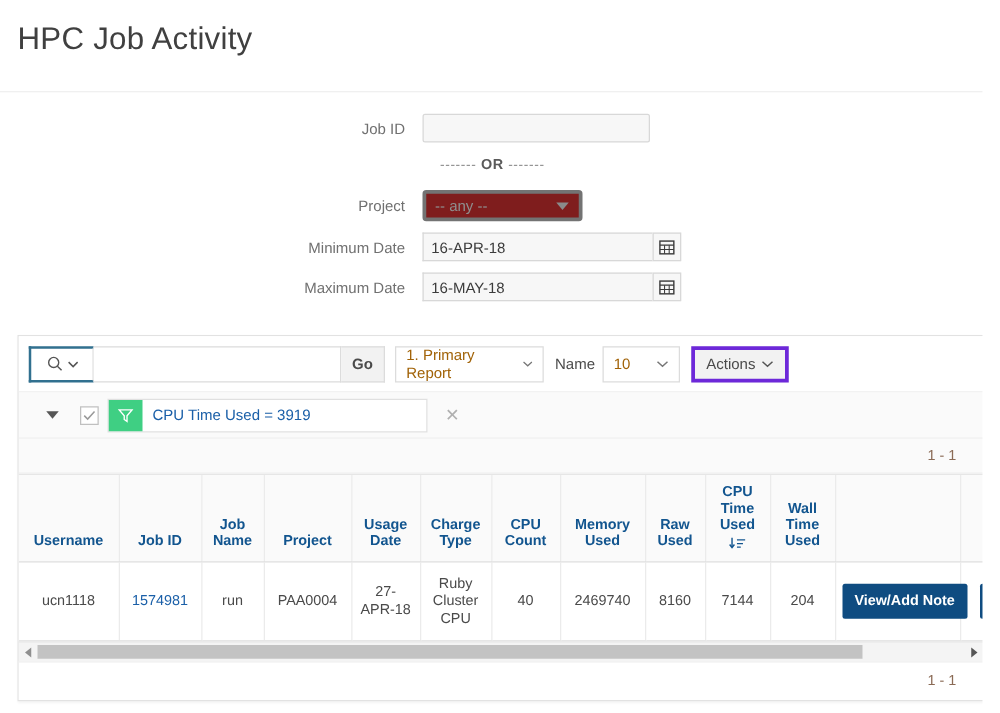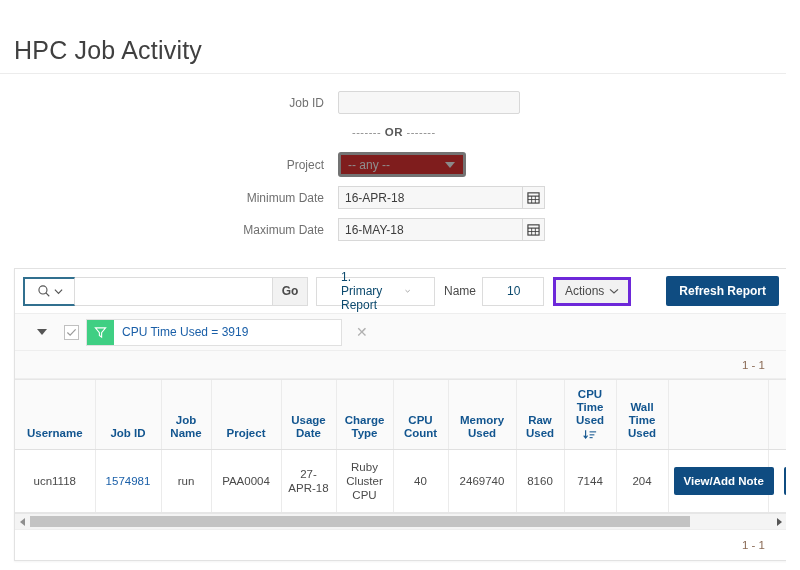--- a/index.html
+++ b/index.html
@@ -18,21 +18,21 @@
   .page {
     position: relative;
     width: 800px;
     height: 570px;
     background: #ffffff;
   }
   
   .page-header {
     height: 74px;
     box-sizing: border-box;
-    padding: 35px 0 0 14px;
+    padding: 16px 0 0 14px;
     border-bottom: 1px solid #ececec;
     background: #ffffff;
   }
   .page-title {
     font-size: 25px;
     font-weight: 400;
     color: #404040;
     letter-spacing: 0.2px;
     line-height: 30px;
   }
@@ -201,23 +201,23 @@
     color: #4a4a4a;
     cursor: pointer;
   }
   .tb-select {
     height: 29px;
     box-sizing: border-box;
     border: 1px solid #dcdcdc;
     background: #ffffff;
     display: flex;
     align-items: center;
-    padding: 0 24px;
-    font-size: 12px;
-    color: #0c4a6e;
+    padding: 0 8px;
+    font-size: 12px;
+    color: #a16207;
     margin-left: 8px;
     gap: 14px;
     cursor: pointer;
   }
   .tb-select.report-select { width: 119px; justify-content: space-between; }
   .tb-select.rows-select { width: 62px; justify-content: space-between; margin-left: 6px;}
   .rows-label {
     margin-left: 9px;
     font-size: 12px;
     color: #4a4a4a;
@@ -536,21 +536,20 @@
         </svg>
       </div>
 
       <div class="actions-btn">
         <span>Actions</span>
         <svg width="10" height="10" viewBox="0 0 10 10">
           <polyline points="1,3.4 5,7 9,3.4" fill="none" stroke="#555" stroke-width="1.2"></polyline>
         </svg>
       </div>
 
-      <div class="refresh-btn">Refresh Report</div>
     </div>
 
     <div class="filter-row">
       <div class="disclose"></div>
       <div class="chip-check">
         <svg width="11" height="11" viewBox="0 0 12 12">
           <polyline points="1.5,6 4.5,9 10.5,2.5" fill="none" stroke="#9a9a9a" stroke-width="1.3"></polyline>
         </svg>
       </div>
       <div class="chip">

